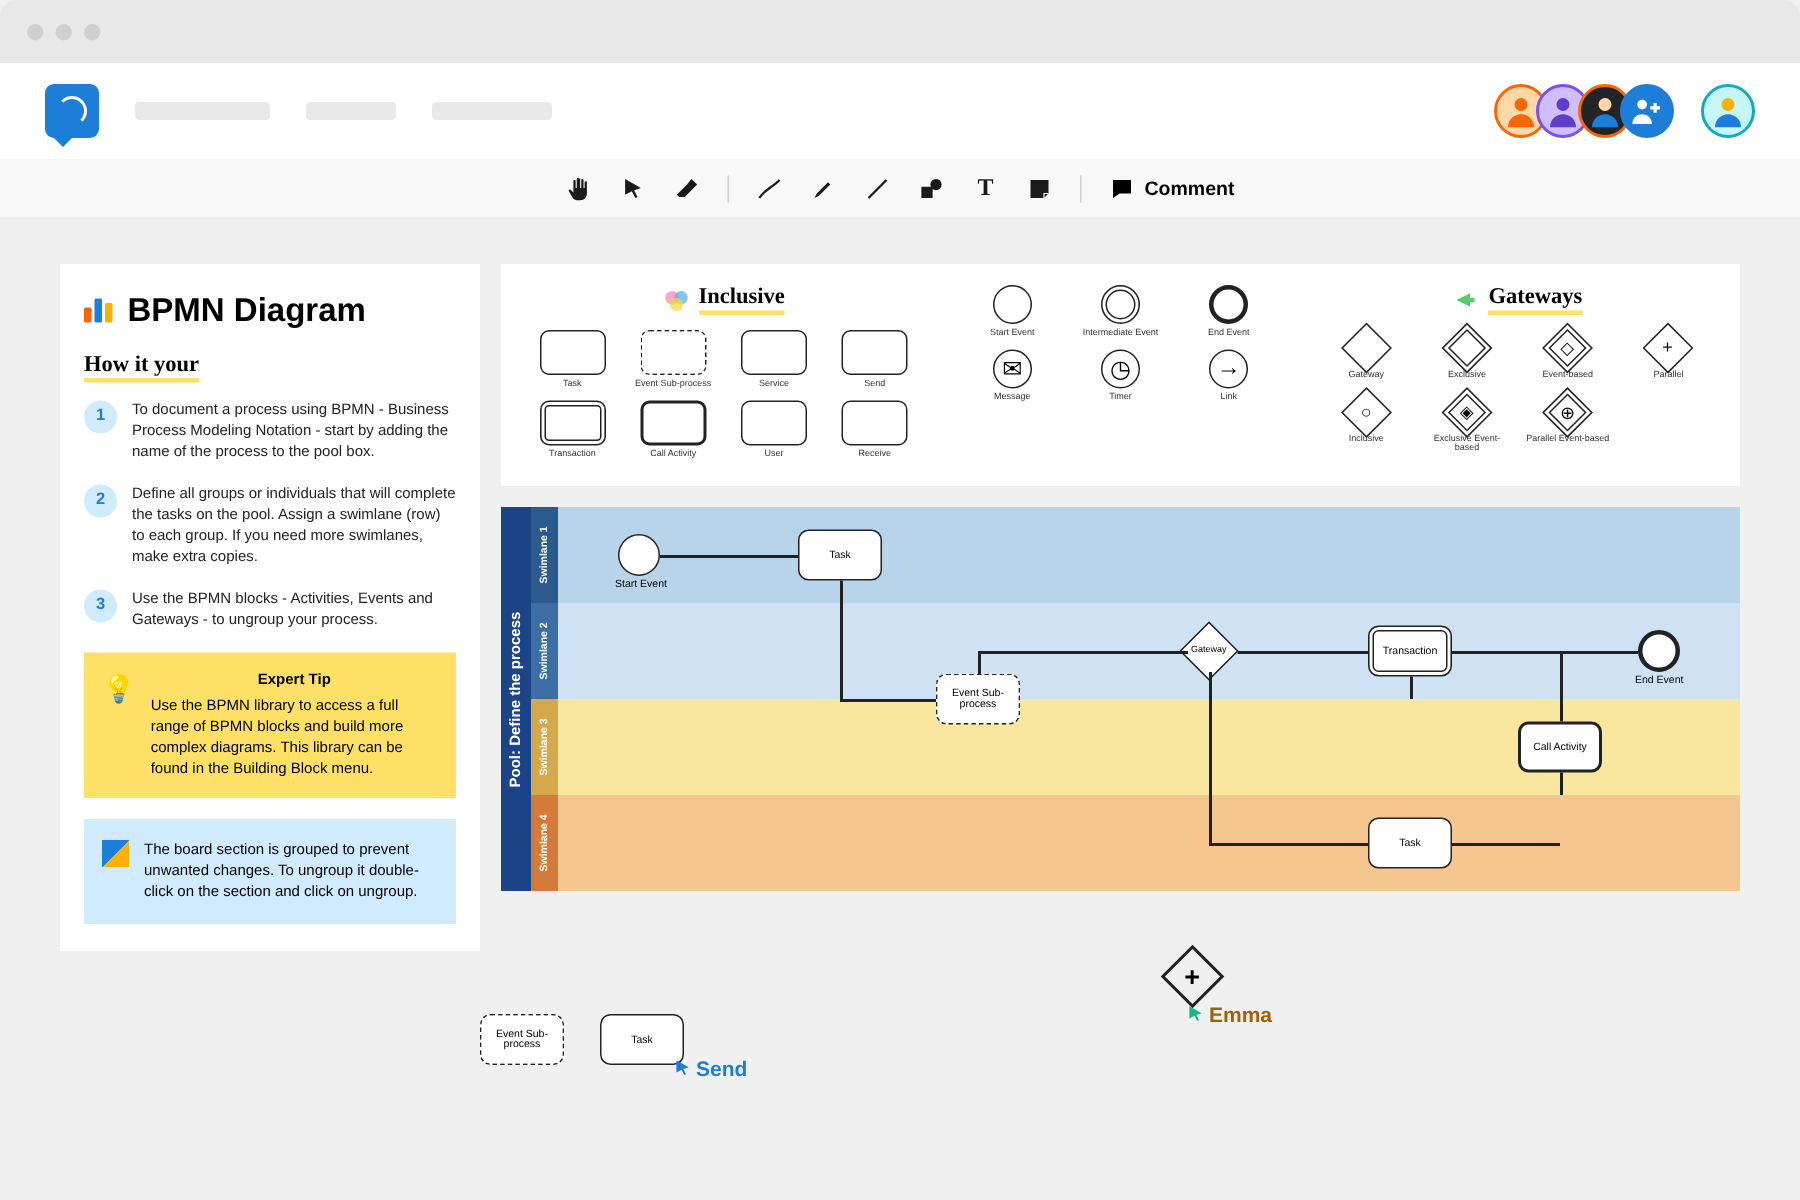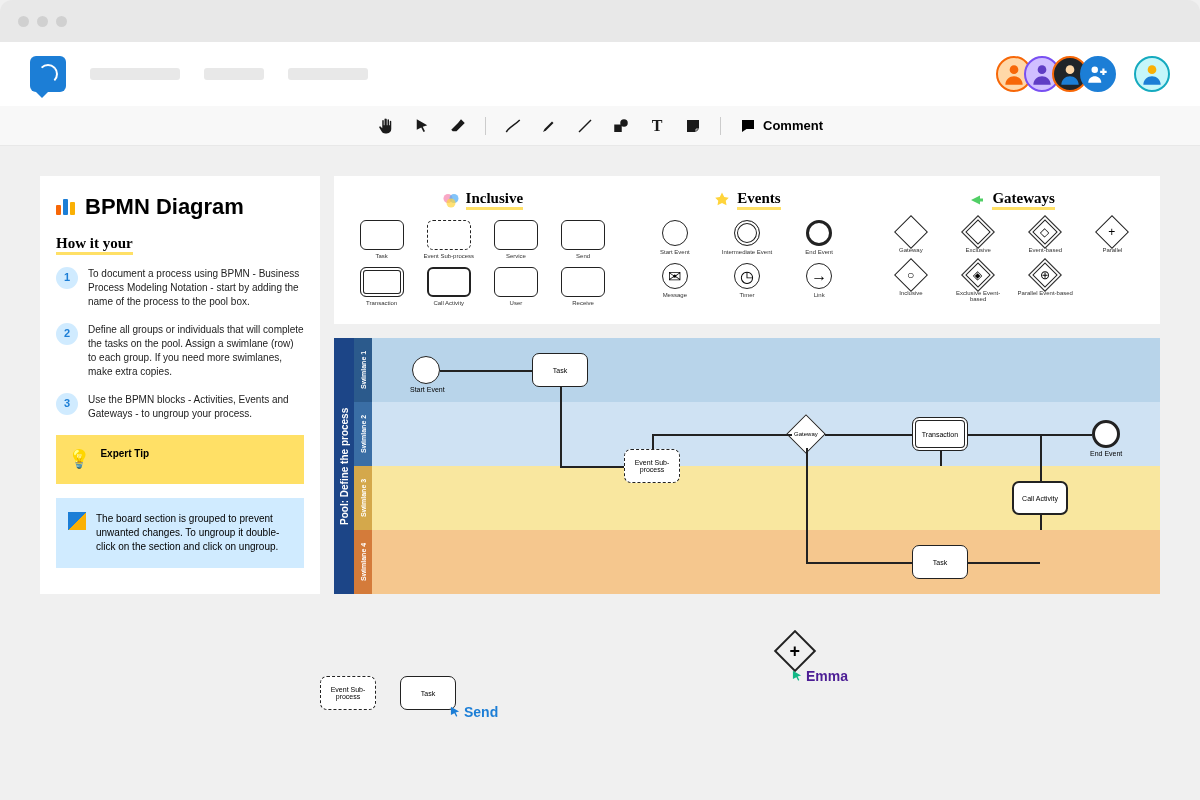--- a/index.html
+++ b/index.html
@@ -80,21 +80,21 @@
 .node.dashed{border-style:dashed;}
 .node.trans{box-shadow:inset 0 0 0 2px #fff,inset 0 0 0 3px #222;}
 .node.callact{border-width:2.5px;}
 .node-label{position:absolute;font-size:7px;white-space:nowrap;}
 
 .edge{position:absolute;background:#222;}
 .edge.h{height:1.5px;} .edge.v{width:1.5px;}
 
 .floating { position:absolute; }
 .cursor-label{font-size:14px;font-weight:700;display:flex;align-items:center;gap:2px;}
-.cur-john{color:#1c7ed6;} .cur-emma{color:#4c1d95;}
+.cur-john{color:#1c7ed6;} .cur-emma{color:#a16207;}
 
 </style>
 </head>
 <body>
 
 <div class="browser-chrome">
   <div class="dot"></div>
   <div class="dot"></div>
   <div class="dot"></div>
 </div>
@@ -216,21 +216,21 @@
     <div class="step">
         <div class="step-num">2</div>
         <div>Define all groups or individuals that will complete the tasks on the pool. Assign a swimlane (row) to each group. If you need more swimlanes, make extra copies.</div>
       </div>
     <div class="step">
         <div class="step-num">3</div>
         <div>Use the BPMN blocks - Activities, Events and Gateways - to ungroup your process.</div>
       </div>
     <div class="tip">
       <div class="tip-icon">💡</div>
-      <div><b>Expert Tip</b></div>
+      <div><b>Expert Tip</b><span>Use the BPMN library to access a full range of BPMN blocks and build more complex diagrams. This library can be found in the Building Block menu.</span></div>
     </div>
     <div class="note">
       <div class="note-icon"></div>
       <div>The board section is grouped to prevent unwanted changes. To ungroup it double-click on the section and click on ungroup.</div>
     </div>
   </div>
 
   <div class="canvas">
     <div class="palette">
       <div class="pal-group">
@@ -271,26 +271,20 @@
               <div class="pal-shape"></div>
               <div class="pal-label">User</div>
             </div>
           <div class="pal-item">
               <div class="pal-shape"></div>
               <div class="pal-label">Receive</div>
             </div>
         </div>
       </div>
       <div class="pal-group" style="flex:0.8">
-        <div class="pal-head">
-            <svg class="pal-head-icon" viewBox="0 0 24 24">
-              <path d="M12 2l3 6 6 1-4 4 1 6-6-3-6 3 1-6-4-4 6-1z" fill="#ffd43b"></path>
-            </svg>
-            <h3>Events</h3>
-          </div>
         <div class="pal-grid" style="grid-template-columns:repeat(3,1fr);">
           <div class="pal-item">
               <div class="circ"></div>
               <div class="pal-label">Start Event</div>
             </div>
           <div class="pal-item">
               <div class="circ dbl"></div>
               <div class="pal-label">Intermediate Event</div>
             </div>
           <div class="pal-item">

